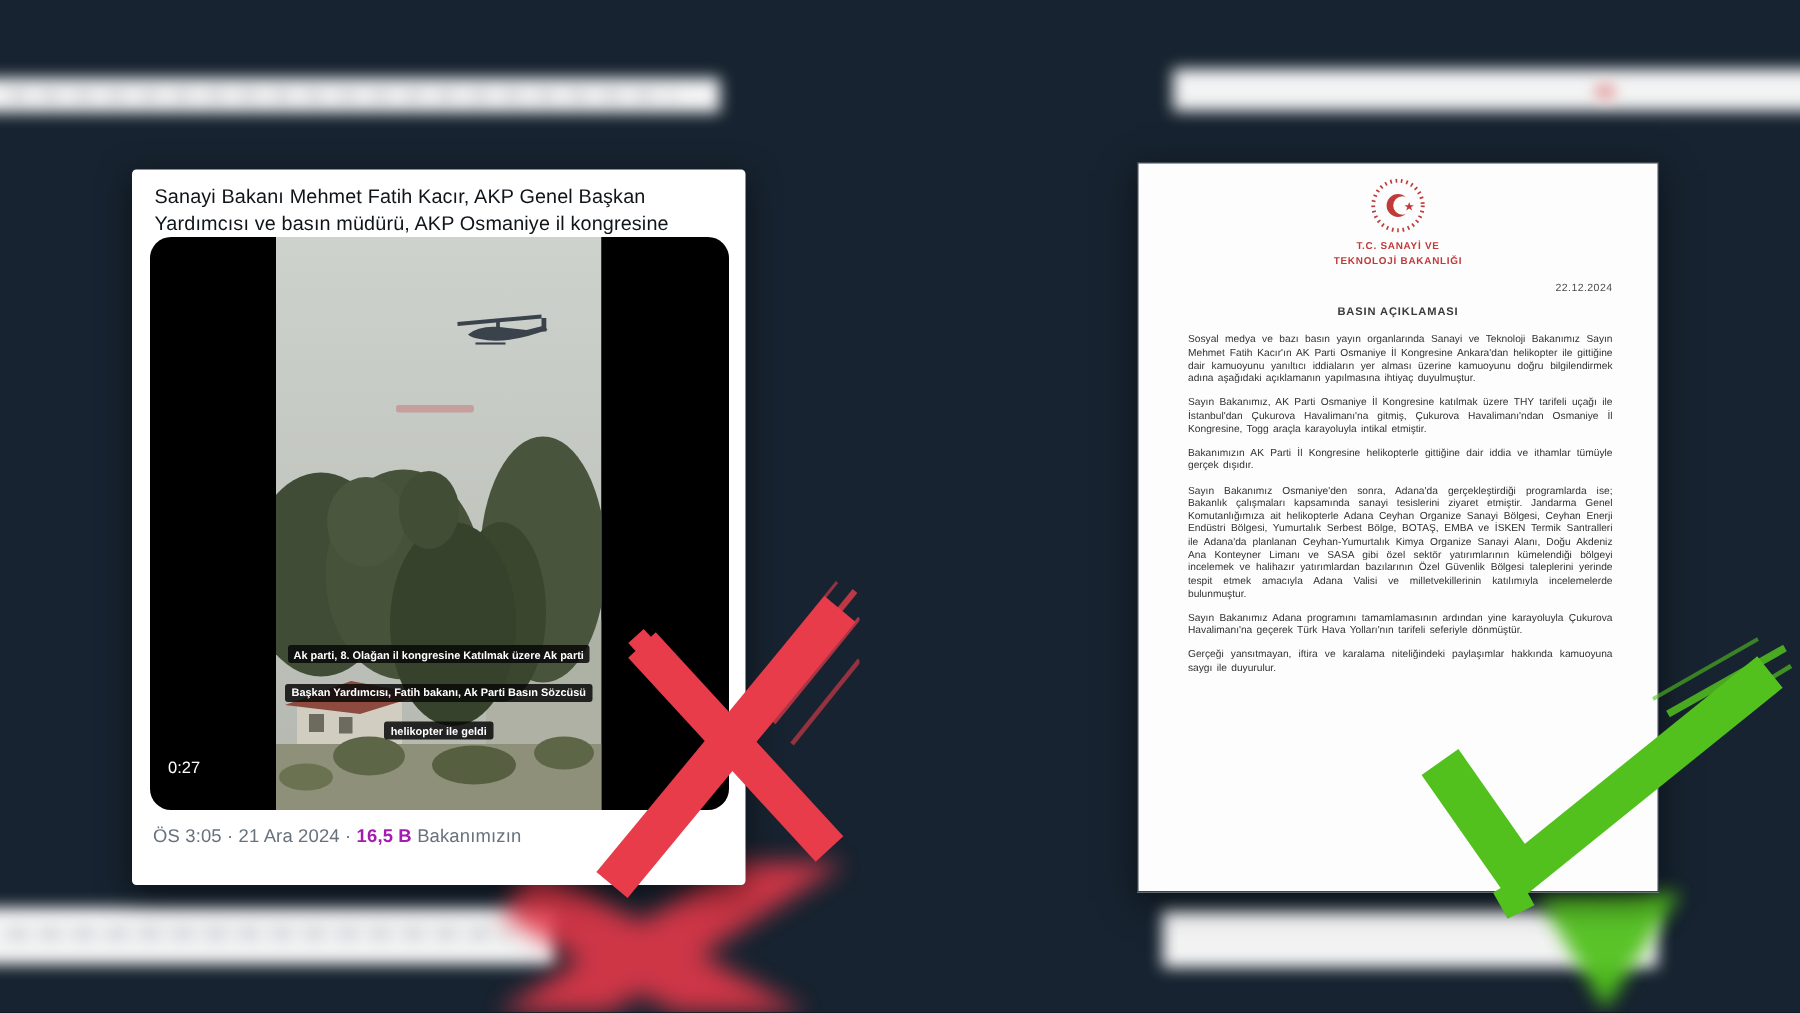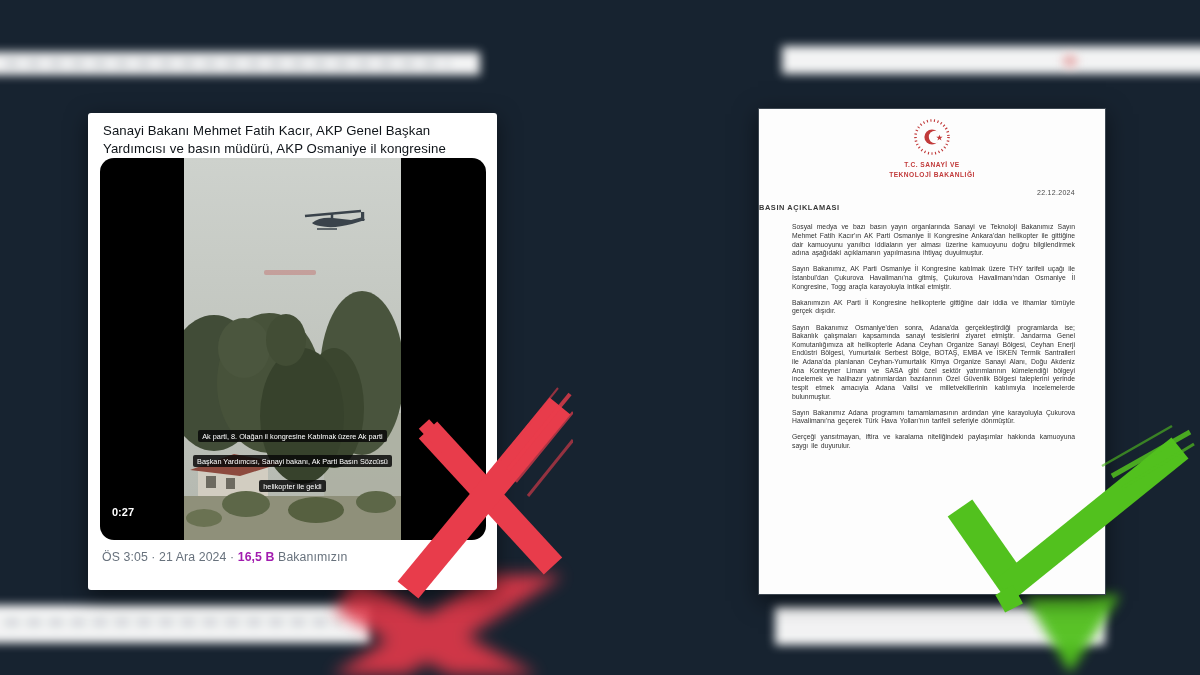--- a/index.html
+++ b/index.html
@@ -32,24 +32,24 @@
     position:absolute;left:12px;top:45px;width:386px;height:382px;
     background:#000;border-radius:14px;overflow:hidden;
   }
   .video-content{position:absolute;left:84px;top:0;width:217px;height:382px;}
   .video-caption{
     position:absolute;left:84px;top:260px;width:217px;text-align:center;z-index:3;
   }
   .video-caption .cap-line{
     display:inline-block;background:rgba(8,8,8,.85);color:#fff;
     font-size:7.3px;line-height:1.25;padding:1.5px 4px;border-radius:2px;
-    margin:12px 0 1px 0;white-space:nowrap;font-weight:400;
+    margin:12px 0 1px 0;white-space:nowrap;font-weight:700;
   }
   .video-time{
-    position:absolute;left:12px;top:348px;color:#fff;font-size:11px;font-weight:700;
+    position:absolute;left:12px;top:348px;color:#fff;font-size:11px;font-weight:400;
     text-shadow:0 1px 2px rgba(0,0,0,.8);z-index:3;
   }
   .tweet-meta{
     position:absolute;left:14px;top:437px;font-size:12.3px;color:#68727d;
     letter-spacing:.1px;white-space:nowrap;
   }
   .tweet-meta .views-count{color:#a21caf;font-weight:700;}
 
   
   .doc-card{
@@ -59,21 +59,21 @@
   }
   .doc-logo{display:block;margin:7px auto 0 auto;}
   .doc-ministry{
     text-align:center;color:#c13a3a;font-size:6.6px;font-weight:700;
     letter-spacing:.5px;line-height:1.55;margin-top:2px;
   }
   .doc-date{
     text-align:right;margin:9px 30px 0 0;font-size:7px;color:#4a4a4a;letter-spacing:.3px;
   }
   .doc-heading{
-    margin-top:7px;font-size:7.4px;color:#3a3a3a;
+    text-align:center;margin-top:7px;font-size:7.4px;color:#3a3a3a;
     letter-spacing:.6px;font-weight:600;
   }
   .doc-body{margin:11px 30px 0 33px;}
   .doc-body p{
     font-size:6.8px;line-height:1.27;color:#323232;text-align:justify;
     margin:0 0 7.5px 0;word-spacing:1px;
   }
 
   
   .red-x-mark{position:absolute;left:388px;top:378px;z-index:4;}
@@ -148,21 +148,21 @@
 
         <g>
           <rect x="0" y="338" width="217" height="44" fill="#8f907a"></rect>
           <ellipse cx="62" cy="346" rx="24" ry="13" fill="#5d6748"></ellipse>
           <ellipse cx="132" cy="352" rx="28" ry="13" fill="#566040"></ellipse>
           <ellipse cx="192" cy="344" rx="20" ry="11" fill="#5d6748"></ellipse>
           <ellipse cx="20" cy="360" rx="18" ry="9" fill="#6a7252"></ellipse>
         </g>
       </svg>
 
-      <div class="video-caption"><div class="cap-line">Ak parti, 8. Olağan il kongresine Katılmak üzere Ak parti</div><div class="cap-line">Başkan Yardımcısı, Sanayi bakanı, Ak Parti Basın Sözcüsü</div><div class="cap-line">helikopter ile geldi</div></div>
+      <div class="video-caption"><div class="cap-line">Ak parti, 8. Olağan il kongresine Katılmak üzere Ak parti</div><div class="cap-line">Başkan Yardımcısı, Fatih bakanı, Ak Parti Basın Sözcüsü</div><div class="cap-line">helikopter ile geldi</div></div>
 
       <div class="video-time">0:27</div>
     </div>
 
     <div class="tweet-meta">
       <span>ÖS 3:05 · 21 Ara 2024 ·</span>
       <span class="views-count">16,5 B</span>
       <span>Bakanımızın</span>
     </div>
   </div>

